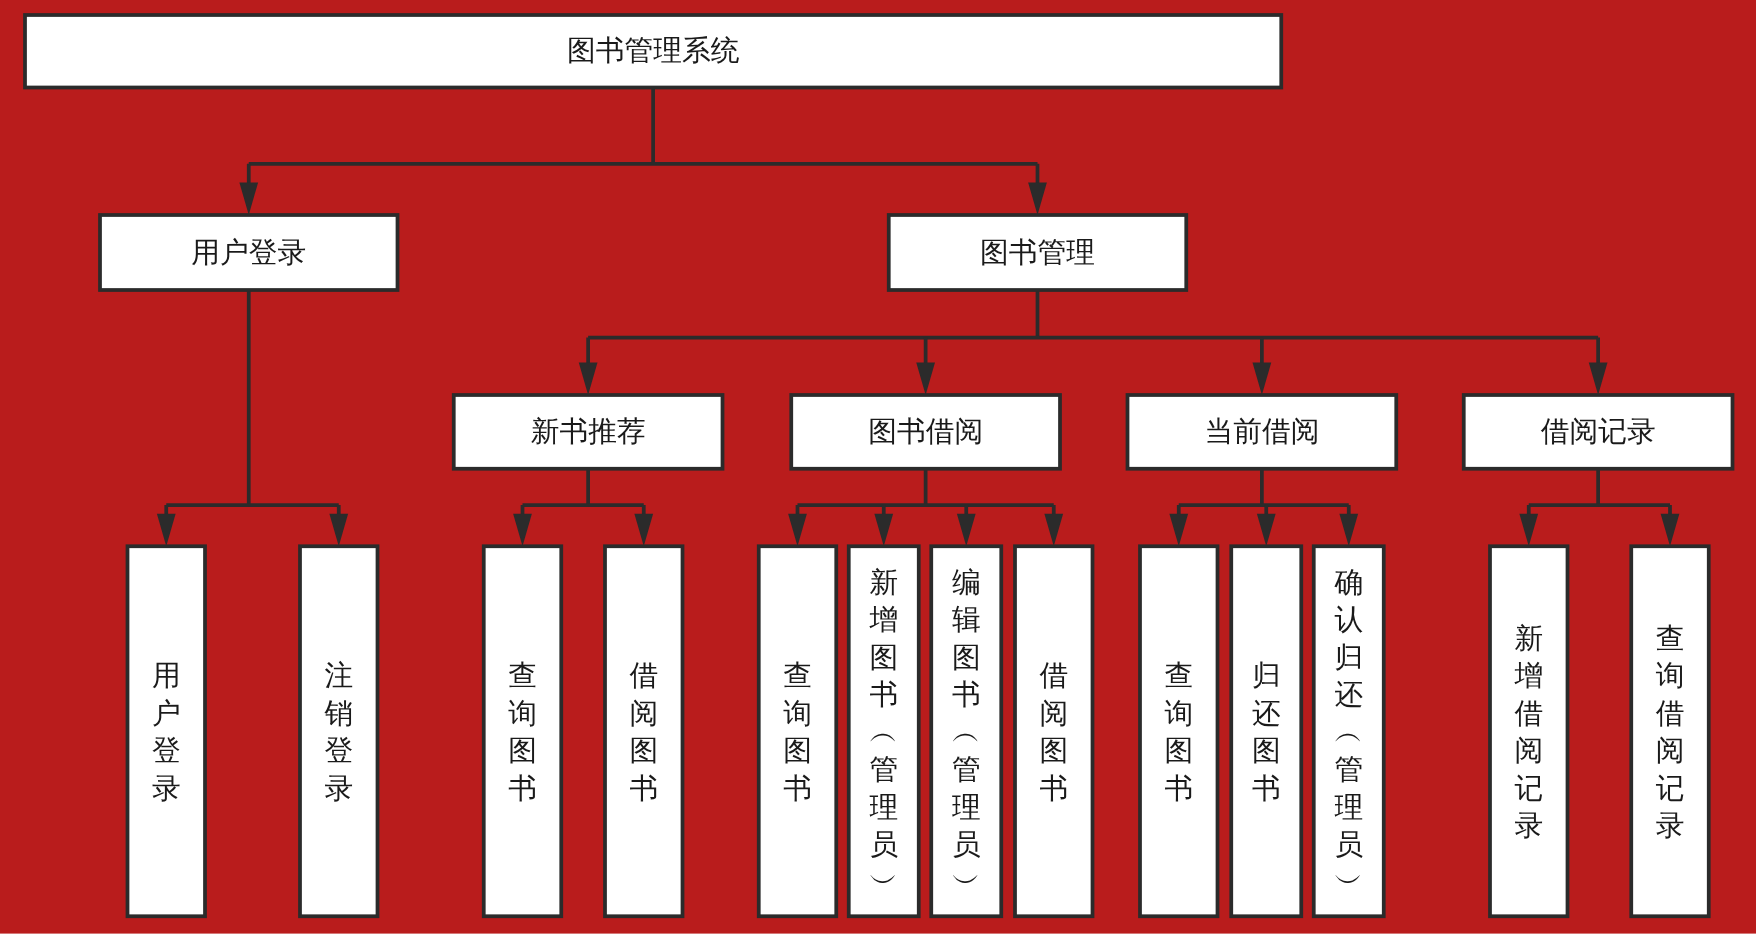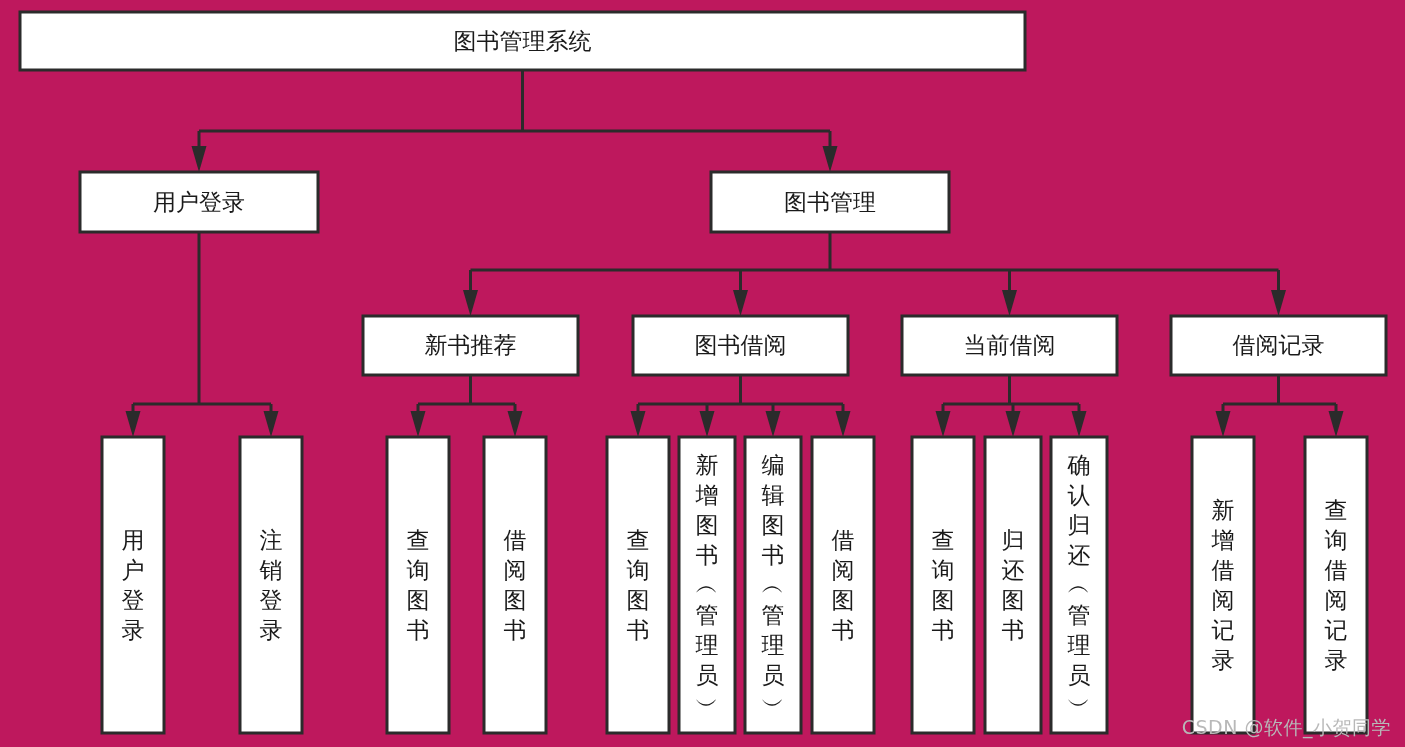--- a/index.html
+++ b/index.html
@@ -11,21 +11,21 @@
   body {
     font-family: "DejaVu Sans", "Liberation Sans", sans-serif;
     width: 1405px;
     height: 747px;
     overflow: hidden;
   }
   #diagram-root {
     position: relative;
     width: 1405px;
     height: 747px;
-    background: #be185d;
+    background: #b91c1c;
     text-decoration: underline;
   }
   svg#chart-svg {
     position: absolute;
     left: 0;
     top: 0;
     width: 1405px;
     height: 747px;
     display: block;
   }
@@ -204,14 +204,13 @@
         <g>
           <rect class="node-box" x="1192" y="437" width="62" height="296"></rect>
           <text class="node-label-vertical" x="1223" y="518.4"><tspan x="1223" dy="0">新</tspan><tspan x="1223" dy="30">增</tspan><tspan x="1223" dy="30">借</tspan><tspan x="1223" dy="30">阅</tspan><tspan x="1223" dy="30">记</tspan><tspan x="1223" dy="30">录</tspan></text>
         </g>
         <g>
           <rect class="node-box" x="1305" y="437" width="62" height="296"></rect>
           <text class="node-label-vertical" x="1336" y="518.4"><tspan x="1336" dy="0">查</tspan><tspan x="1336" dy="30">询</tspan><tspan x="1336" dy="30">借</tspan><tspan x="1336" dy="30">阅</tspan><tspan x="1336" dy="30">记</tspan><tspan x="1336" dy="30">录</tspan></text>
         </g>
       </g>
   </svg>
-  <div class="watermark">CSDN @软件_小贺同学</div>
 </div>
 
 </body></html>

